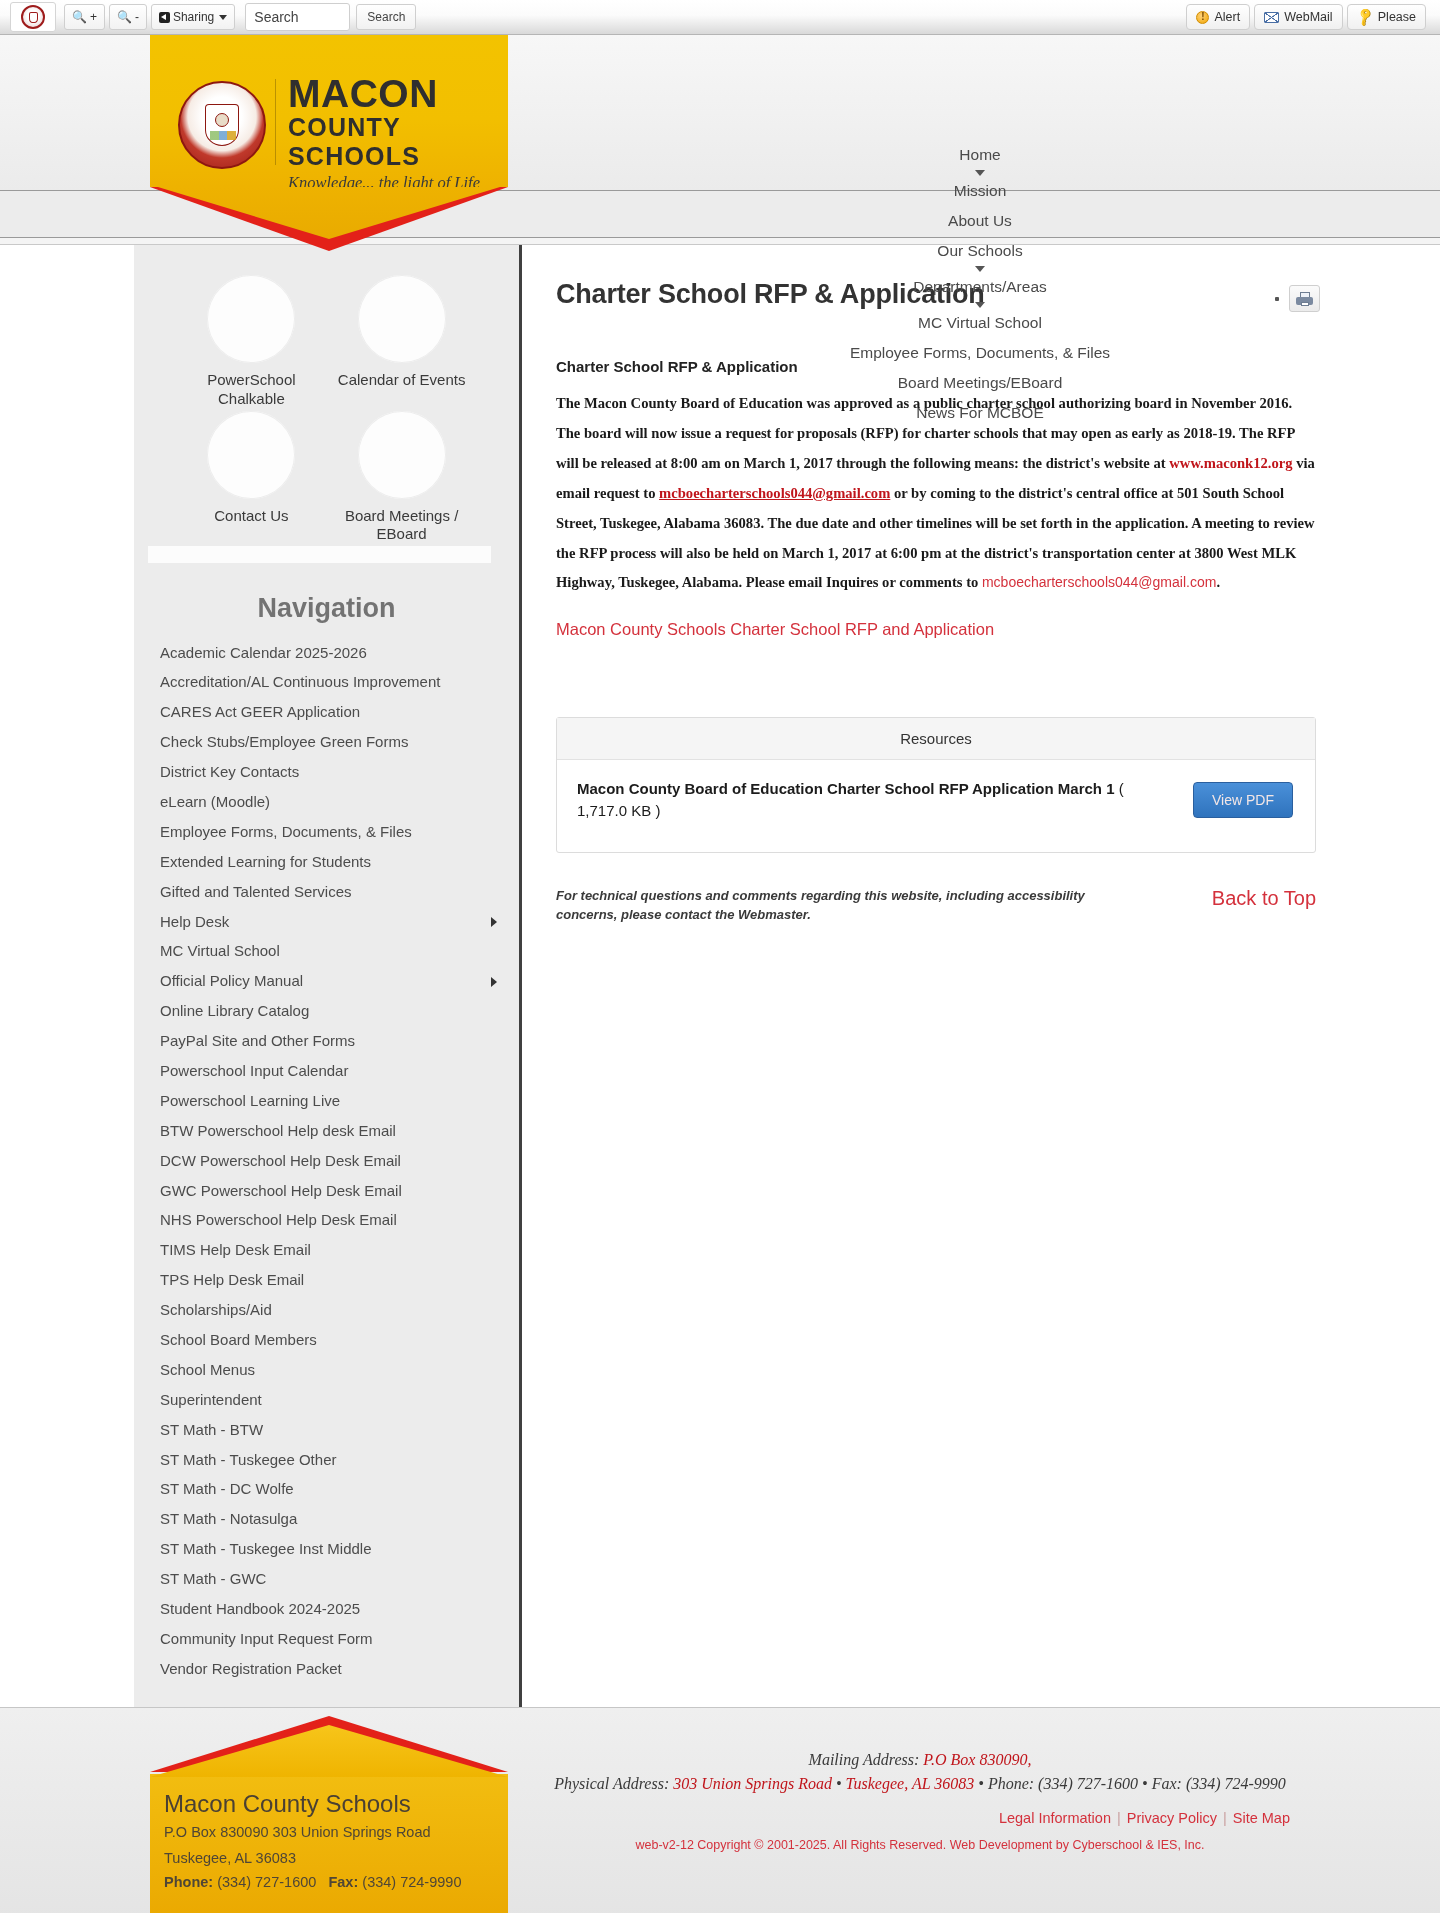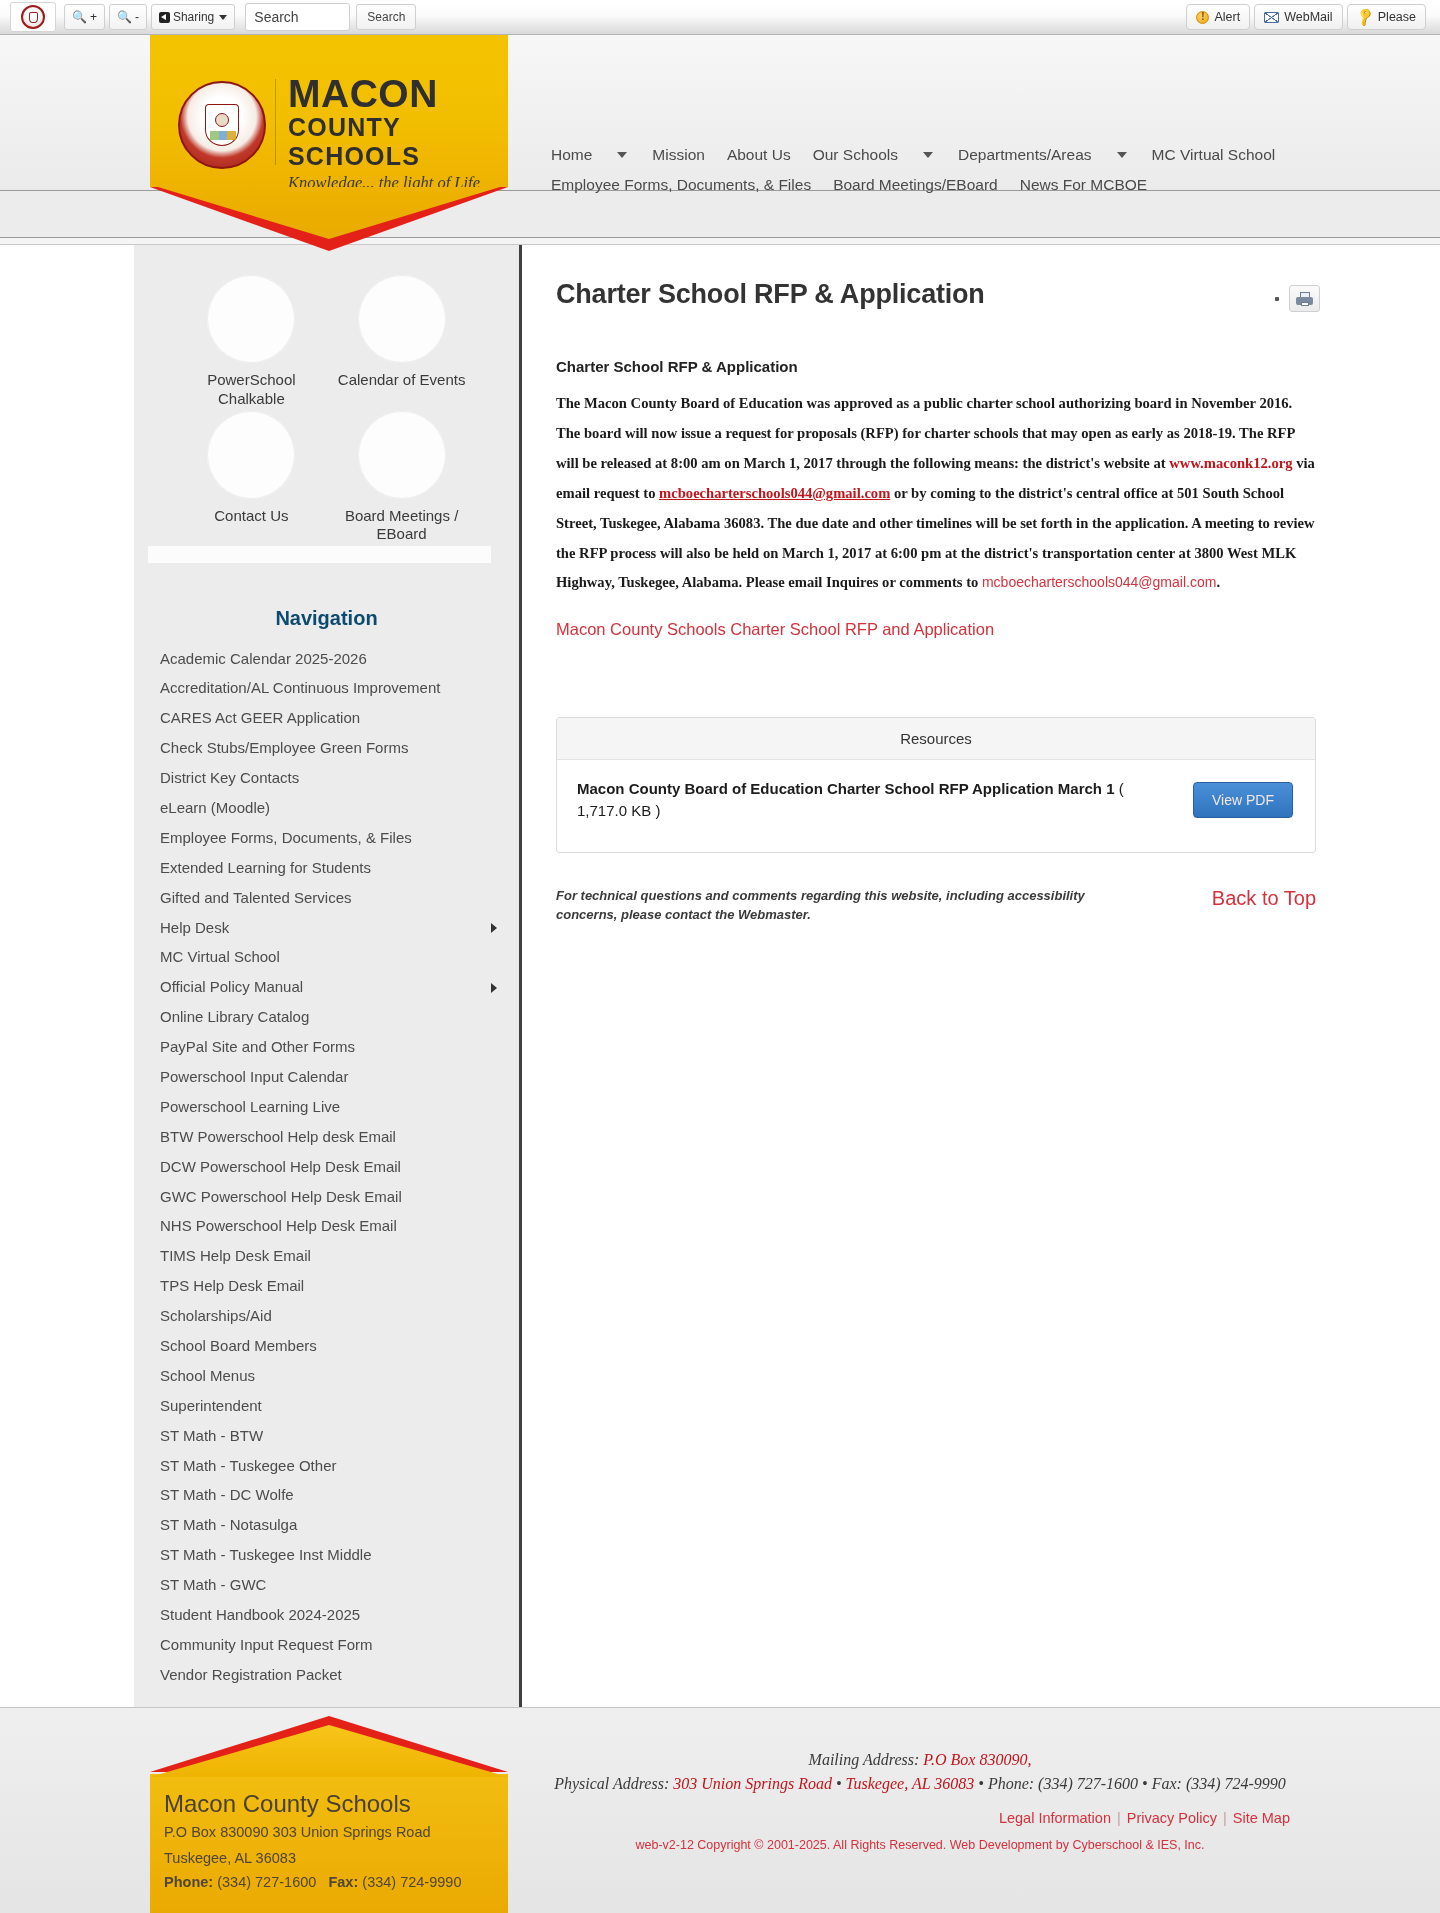--- a/index.html
+++ b/index.html
@@ -88,42 +88,42 @@
     width:12px;height:12px;border-radius:50%;background:#e8dcc8;border:1px solid #8d1710;}
   .crest .shield:after{content:"";position:absolute;left:4px;bottom:5px;width:26px;height:9px;
     background:linear-gradient(90deg,#8fbf6a 0 33%,#6aa0cf 33% 66%,#d7a21a 66% 100%);opacity:.85;}
   .brandtext{position:absolute;left:138px;top:40px;z-index:4;}
   .brand-div{position:absolute;left:125px;top:44px;width:1px;height:86px;background:rgba(120,90,0,.45);z-index:4;}
   .brand-macon{font-size:39px;font-weight:bold;color:#2f2f2f;letter-spacing:.5px;line-height:.98;}
   .brand-county{font-size:25px;font-weight:bold;color:#2f2f2f;letter-spacing:1.2px;line-height:1.15;}
   .brand-tag{font-family:"Liberation Serif",serif;font-style:italic;font-size:16.5px;color:#3a3a3a;margin-top:2px;}
 
   .navwrap{position:absolute;left:540px;top:105px;width:880px;z-index:5;}
-  .navrow{display:flex;align-items:center;flex-wrap:wrap;gap:0px;}
+  .navrow{display:flex;align-items:center;flex-wrap:wrap;gap:0px;flex-direction:column;}
   .navitem{font-size:15.5px;color:#4a4a4a;padding:6px 11px;cursor:pointer;white-space:nowrap;}
   .navcaret{width:0;height:0;border-left:5px solid transparent;border-right:5px solid transparent;
     border-top:6px solid #555;margin:0 14px;cursor:pointer;}
 
   
   .greystrip{position:relative;width:100%;height:48px;background:#ececec;border-top:1px solid #9a9a9a;border-bottom:1px solid #9a9a9a;}
   .greystrip2{position:relative;width:100%;height:7px;background:#f4f4f4;border-bottom:1px solid #c9c9c9;}
 
   
   .main{position:relative;display:flex;width:100%;height:1462px;background:#fff;}
   .sidebar{
     width:388px;margin-left:134px;background:#ececec;border-right:3px solid #404040;
     padding:0 0 20px 0;position:relative;
   }
   .quick{display:flex;flex-wrap:wrap;justify-content:center;padding:30px 36px 0 36px;gap:0;}
   .qitem{width:48%;display:flex;flex-direction:column;align-items:center;margin-bottom:2px;cursor:pointer;}
   .qcircle{width:88px;height:88px;border-radius:50%;background:#fdfdfd;box-shadow:0 0 0 1px #ededed inset;}
   .qlabel{font-size:15px;color:#3a3a3a;text-align:center;line-height:1.25;margin-top:8px;}
   .qwhitebar{height:17px;background:#fcfcfc;margin:0 28px 0 14px;}
 
-  .navtitle{color:#0c4a6e;font-size:20px;font-weight:bold;text-align:center;margin:44px 0 14px 0;}
+  .navtitle{color:#737373;font-size:27px;font-weight:bold;text-align:center;margin:30px 0 14px 0;}
   .navlist{list-style:none;margin:0;padding:0 22px 0 26px;}
   .navlink{
     display:flex;align-items:center;justify-content:space-between;
     font-size:15px;color:#4c4c4c;padding:5.5px 0;cursor:pointer;line-height:1.26;
   }
   .navlink span.t{display:block;}
   .subcaret{width:0;height:0;border-top:5px solid transparent;border-bottom:5px solid transparent;
     border-left:6px solid #333;flex:0 0 auto;margin-left:8px;}
 
   .content{flex:1;padding:34px 120px 0 34px;position:relative;}

